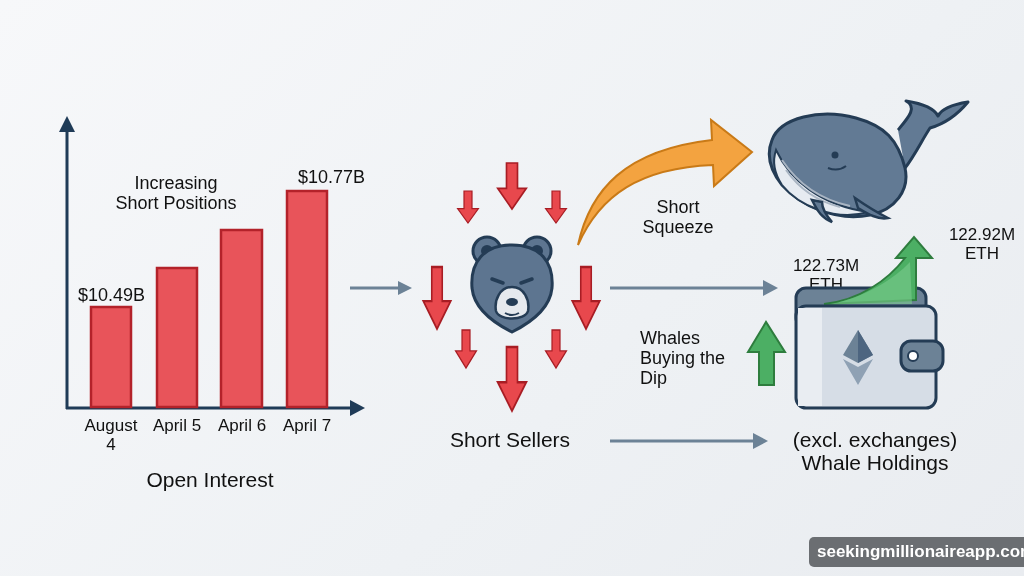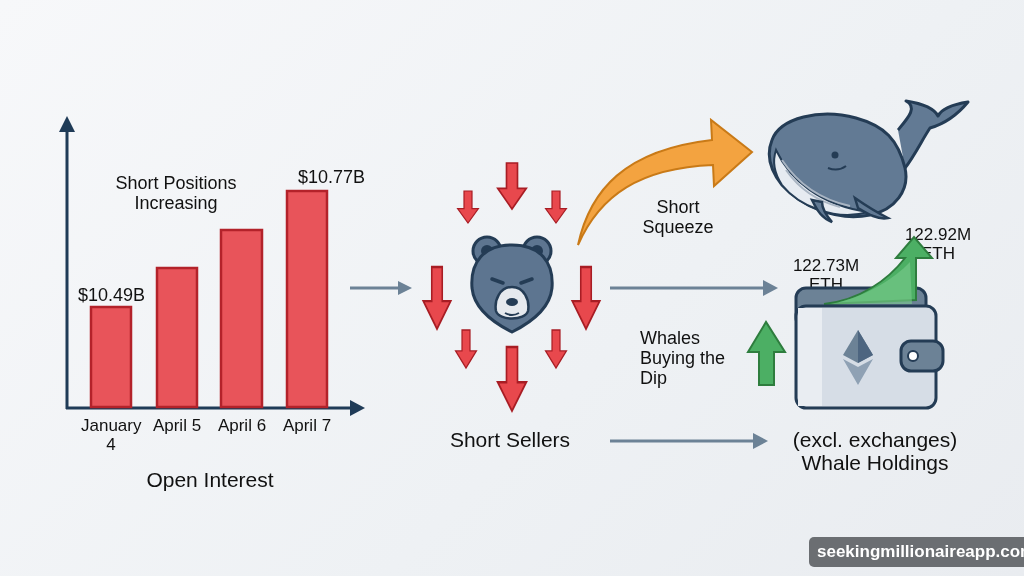--- a/index.html
+++ b/index.html
@@ -35,27 +35,27 @@
   </svg>
 
   <svg width="1024" height="576" style="left:0;top:0;">
     <rect x="91" y="307" width="40" height="100" fill="#e8545a" stroke="#b3222a" stroke-width="2.5"></rect>
     <rect x="157" y="268" width="40" height="139" fill="#e8545a" stroke="#b3222a" stroke-width="2.5"></rect>
     <rect x="221" y="230" width="41" height="177" fill="#e8545a" stroke="#b3222a" stroke-width="2.5"></rect>
     <rect x="287" y="191" width="40" height="216" fill="#e8545a" stroke="#b3222a" stroke-width="2.5"></rect>
   </svg>
 
   <div class="abs lbl center" style="left:106px;top:173px;width:140px;">
+    <div>Increasing</div>
     <div>Short Positions</div>
-    <div>Increasing</div>
   </div>
   <div class="abs lbl" style="left:274px;top:167px;margin-left:24px;">$10.77B</div>
   <div class="abs lbl" style="left:78px;top:285px;text-align:right;">$10.49B</div>
 
-  <div class="abs lbl center" style="left:81px;top:416px;width:60px;font-size:17px;">January 4</div>
+  <div class="abs lbl center" style="left:81px;top:416px;width:60px;font-size:17px;">August 4</div>
   <div class="abs lbl center" style="left:147px;top:416px;width:60px;font-size:17px;">April 5</div>
   <div class="abs lbl center" style="left:212px;top:416px;width:60px;font-size:17px;">April 6</div>
   <div class="abs lbl center" style="left:277px;top:416px;width:60px;font-size:17px;">April 7</div>
   <div class="abs lbl-lg center" style="left:120px;top:468px;width:180px;">Open Interest</div>
 </div>
 
 <svg width="1024" height="576" style="left:0;top:0;">
   <g fill="#6c8296" stroke="#6c8296">
     <line x1="350" y1="288" x2="400" y2="288" stroke-width="3"></line>
     <polygon points="398,281 412,288 398,295" stroke="none"></polygon>
@@ -151,21 +151,21 @@
 
   <circle cx="835" cy="155" r="3.5" fill="#243c55"></circle>
   <path d="M828,168 Q838,172 846,166" stroke="#243c55" stroke-width="2" fill="none"></path>
 </svg>
 
 <div>
   <div class="abs lbl center" style="left:790px;top:248px;width:72px;font-size:17px;margin-top:8px;">
     <div>122.73M</div>
     <div>ETH</div>
   </div>
-  <div class="abs lbl center" style="left:900px;top:225px;width:76px;font-size:17px;">
+  <div class="abs lbl center" style="left:944px;top:225px;width:76px;font-size:17px;">
     <div>122.92M</div>
     <div>ETH</div>
   </div>
 
   <svg width="1024" height="576" style="left:0;top:0;">
 
     <rect x="796" y="288" width="130" height="40" rx="10" fill="#6c8296" stroke="#243c55" stroke-width="3"></rect>
 
     <path d="M824,304 C860,300 888,280 905,258 L896,258 L914,237 L932,258 L916,258 L916,300 Z" fill="#4caf64" stroke="#2e7d3e" stroke-width="2"></path>
     <path d="M830,304 C865,298 895,278 910,262 L912,304 Z" fill="#7ccc8d" opacity="0.6"></path>

